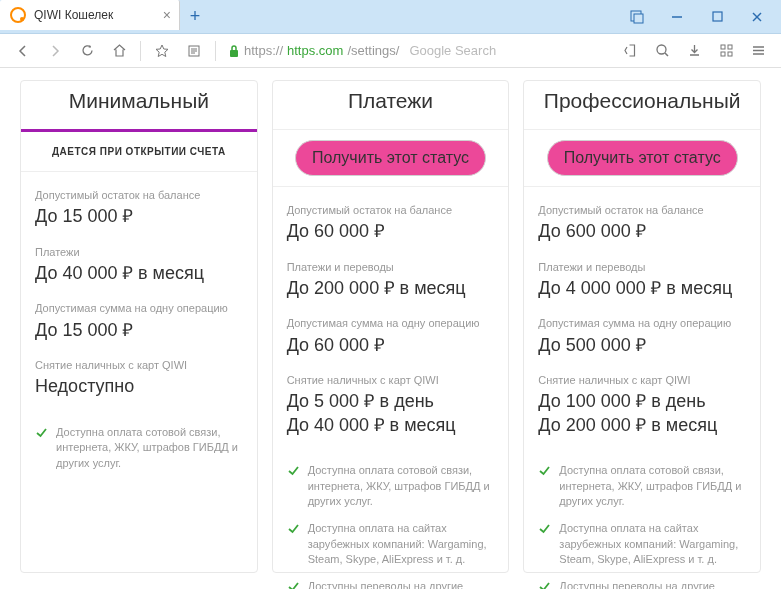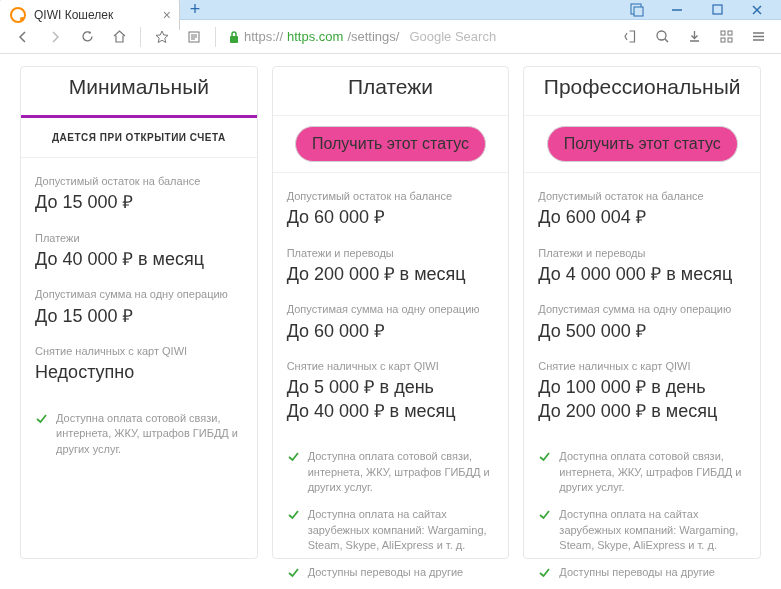--- a/index.html
+++ b/index.html
@@ -4,21 +4,21 @@
 <style>
 * { margin: 0; padding: 0; box-sizing: border-box; }
 body {
   font-family: -apple-system, BlinkMacSystemFont, "Segoe UI", Arial, sans-serif;
   background: #fff;
   width: 781px;
   height: 589px;
   overflow: hidden;
 }
 .titlebar {
-  height: 20px;
+  height: 34px;
   background: #cce4f7;
   display: flex;
   align-items: stretch;
   border-bottom: 1px solid #b8d4ea;
 }
 .tab {
   background: #fff;
   display: flex;
   align-items: center;
   padding: 0 8px 0 10px;
@@ -389,21 +389,21 @@
           <span>Доступны переводы на другие кошельки, банковские счета и карты или через системы денежных переводов.</span>
         </li>
       </ul>
     </div>
     <div class="plan">
       <div class="plan-title">Профессиональный</div>
       <div class="plan-status-btn-wrap"><span class="status-btn">Получить этот статус</span></div>
       <div class="plan-body">
         <div class="plan-row">
           <div class="plan-label">Допустимый остаток на балансе</div>
-          <div class="plan-value">До 600 004 ₽</div>
+          <div class="plan-value">До 600 000 ₽</div>
         </div>
         <div class="plan-row">
           <div class="plan-label">Платежи и переводы</div>
           <div class="plan-value">До 4 000 000 ₽ в месяц</div>
         </div>
         <div class="plan-row">
           <div class="plan-label">Допустимая сумма на одну операцию</div>
           <div class="plan-value">До 500 000 ₽</div>
         </div>
         <div class="plan-row">

